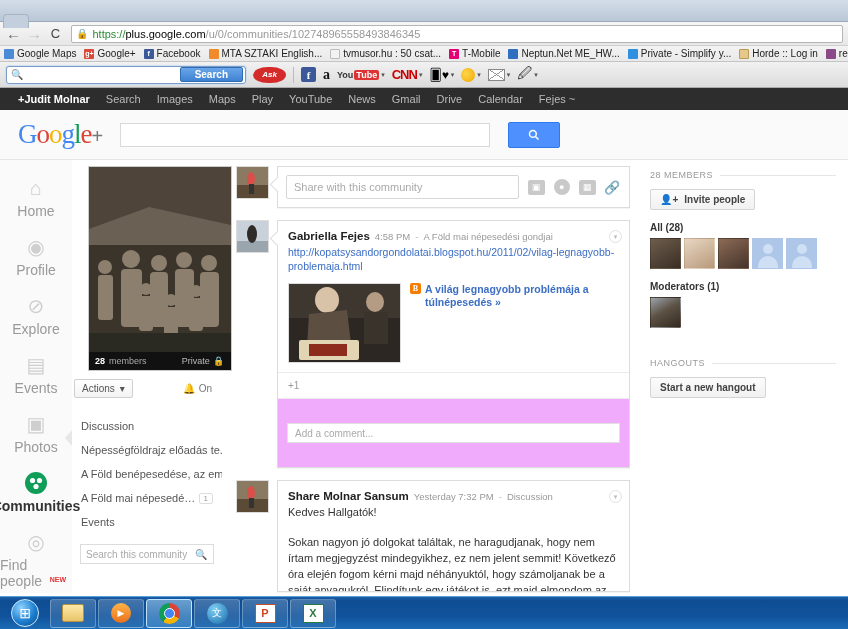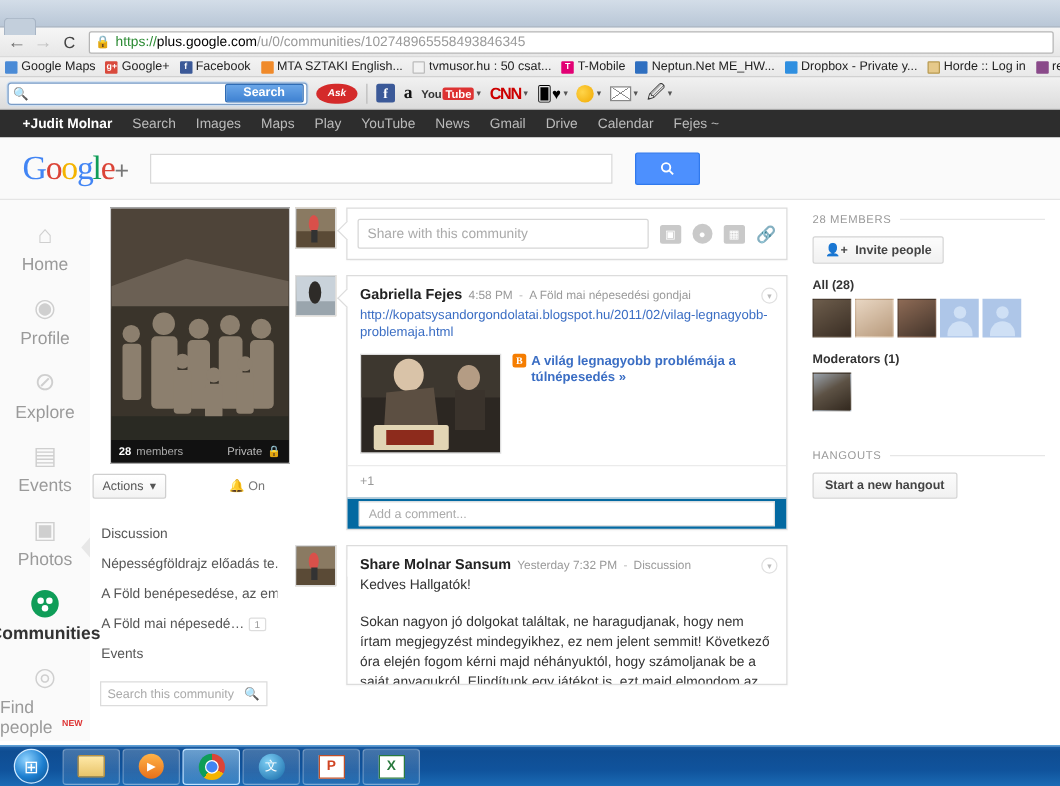--- a/index.html
+++ b/index.html
@@ -237,21 +237,21 @@
   .pv-right { flex:1;min-width:0; }
   .pv-title { font-size:10.5px;color:#3b6ec4;font-weight:bold;line-height:13px;
               display:flex;gap:4px;align-items:flex-start; }
   .blogger-ico { width:11px;height:11px;background:#f57d00;color:#fff;font-size:8px;
                  font-weight:bold;display:flex;align-items:center;justify-content:center;
                  border-radius:2px;flex:none;font-family:"Liberation Serif",serif;}
   .pv-desc { font-size:10px;color:#444;line-height:13px;margin-top:4px; }
 
   .plusone { border-top:1px solid #ebebeb;margin-top:9px;padding:7px 10px;
              font-size:10px;color:#999; }
-  .commentbar { background:#0369a1;border-top:1px solid #ebebeb;padding:2px 9px; }
+  .commentbar { background:#f0abfc;border-top:1px solid #ebebeb;padding:24px 9px; }
   .comment-input { height:20px;border:1px solid #e0e0e0;background:#fff;
                    display:flex;align-items:center;padding:0 7px;font-size:10px;color:#aaa; }
 
   
   .rcol { width:208px;flex:none;padding:10px 12px 0 10px; }
   .sec-h { display:flex;align-items:center;gap:7px;margin-bottom:9px; }
   .sec-h span { font-size:9px;color:#999;letter-spacing:.5px;white-space:nowrap; }
   .sec-h .rule { flex:1;height:1px;background:#e6e6e6; }
   .btn-out {
     border:1px solid #d4d4d4;background:linear-gradient(to bottom,#fcfcfc,#f1f1f1);
@@ -354,21 +354,21 @@
     <div class="bm">
       <span class="bm-ico" style="background:#e20074">T</span>
       <span class="bm-txt">T-Mobile</span>
     </div>
     <div class="bm">
       <span class="bm-ico" style="background:#2f6fc0"></span>
       <span class="bm-txt">Neptun.Net ME_HW...</span>
     </div>
     <div class="bm">
       <span class="bm-ico" style="background:#2f8fe0"></span>
-      <span class="bm-txt">Dropbox - Private y...</span>
+      <span class="bm-txt">Private - Simplify y...</span>
     </div>
     <div class="bm">
       <span class="bm-ico" style="background:#e6c98a;border:1px solid #b89a50"></span>
       <span class="bm-txt">Horde :: Log in</span>
     </div>
     <div class="bm">
       <span class="bm-ico" style="background:#8a4a8a"></span>
       <span class="bm-txt">replicable - definitio...</span>
     </div>
   </div>

